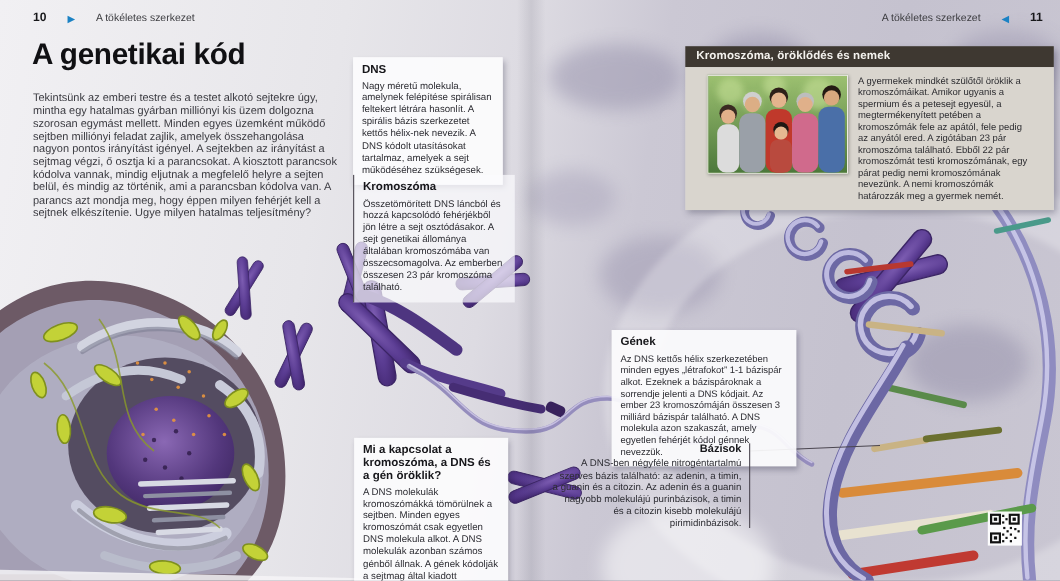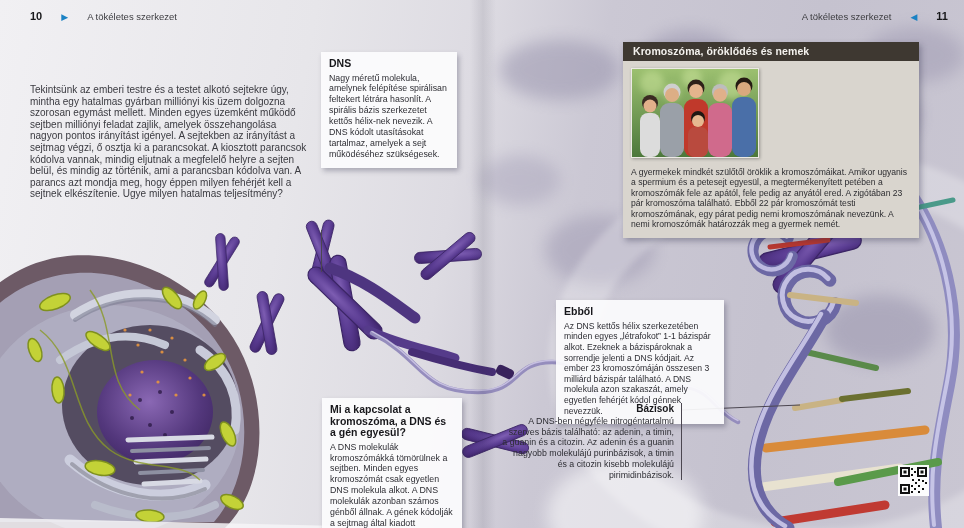--- a/index.html
+++ b/index.html
@@ -29,25 +29,25 @@
   .box h3{margin:0 0 3px;font-size:10.5px;font-weight:bold;color:#17171b;line-height:1.1;}
   .box p{margin:0;font-size:8.8px;line-height:1.24;color:#2d2d33;}
 
   #box-dns{left:321px;top:40px;width:120px;}
   #box-kromo{left:321px;top:147px;width:130px;background:rgba(251,251,253,.70);
     box-shadow:none;border-left:1px solid #4b4650;}
   #box-kapcsolat{left:322px;top:386px;width:124px;}
   #box-genek{left:556px;top:288px;width:152px;}
   #box-genek p{font-size:8.6px;}
 
-  #sidebar{position:absolute;left:623px;top:42px;width:296px;
+  #sidebar{position:absolute;left:623px;top:42px;width:335px;
     box-shadow:2px 3px 6px rgba(40,40,65,.35);}
   #sidebar .sb-head{background:#3e3831;color:#f4f2ee;font-weight:bold;font-size:10.5px;
     padding:3px 10px 4px;letter-spacing:.1px;}
-  #sidebar .sb-body{background:#d9d5ce;display:flex;gap:9px;padding:7px 8px 8px;flex-direction:column;}
+  #sidebar .sb-body{background:#d9d5ce;display:flex;gap:9px;padding:7px 20px 8px;}
   #photo-frame{width:126px;height:88px;flex:0 0 auto;border:1px solid #eceae4;
     box-shadow:1px 1px 3px rgba(0,0,0,.3);background:#6f9450;}
   #sidebar .sb-text{margin:0;font-size:8.6px;line-height:1.22;color:#2c2c30;}
 
   #bazisok{position:absolute;right:282px;top:403px;width:172px;text-align:right;
     border-right:1px solid #4b4650;padding-right:7px;}
   #bazisok h3{margin:0 0 2px;font-size:10px;font-weight:bold;color:#17171b;}
   #bazisok p{margin:0;font-size:8.8px;line-height:1.22;color:#2d2d33;}
 </style>
 </head>
@@ -254,35 +254,40 @@
     <span class="pn">10</span>
     <span class="arr">▶</span>
     <span>A tökéletes szerkezet</span>
   </div>
   <div id="head-right" class="runhead">
     <span>A tökéletes szerkezet</span>
     <span class="arr">◀</span>
     <span class="pn">11</span>
   </div>
 
+  <h1 id="page-title">A genetikai kód</h1>
   <p id="intro">Tekintsünk az emberi testre és a testet alkotó sejtekre úgy, mintha egy hatalmas gyárban milliónyi kis üzem dolgozna szorosan egymást mellett. Minden egyes üzemként működő sejtben milliónyi feladat zajlik, amelyek összehangolása nagyon pontos irányítást igényel. A sejtekben az irányítást a sejtmag végzi, ő osztja ki a parancsokat. A kiosztott parancsok kódolva vannak, mindig eljutnak a megfelelő helyre a sejten belül, és mindig az történik, ami a parancsban kódolva van. A parancs azt mondja meg, hogy éppen milyen fehérjét kell a sejtnek elkészítenie. Ugye milyen hatalmas teljesítmény?</p>
 
   <div id="box-dns" class="box">
     <h3>DNS</h3>
     <p>Nagy méretű molekula, amelynek felépítése spirálisan feltekert létrára hasonlít. A spirális bázis szerkezetet kettős hélix-nek nevezik. A DNS kódolt utasításokat tartalmaz, amelyek a sejt működéséhez szükségesek.</p>
   </div>
 
+  <div id="box-kromo" class="box">
+    <h3>Kromoszóma</h3>
+    <p>Összetömörített DNS láncból és hozzá kapcsolódó fehérjékből jön létre a sejt osztódásakor. A sejt genetikai állománya általában kromoszómába van összecsomagolva. Az emberben összesen 23 pár kromoszóma található.</p>
+  </div>
 
   <div id="box-kapcsolat" class="box">
-    <h3>Mi a kapcsolat a kromoszóma, a DNS és a gén egyesül?</h3>
+    <h3>Mi a kapcsolat a kromoszóma, a DNS és a gén öröklik?</h3>
     <p>A DNS molekulák kromoszómákká tömörülnek a sejtben. Minden egyes kromoszómát csak egyetlen DNS molekula alkot. A DNS molekulák azonban számos génből állnak. A gének kódolják a sejtmag által kiadott parancsokat.</p>
   </div>
 
   <div id="box-genek" class="box">
-    <h3>Ebből</h3>
+    <h3>Gének</h3>
     <p>Az DNS kettős hélix szerkezetében minden egyes „létrafokot” 1-1 bázispár alkot. Ezeknek a bázispároknak a sorrendje jelenti a DNS kódjait. Az ember 23 kromoszómáján összesen 3 milliárd bázispár található. A DNS molekula azon szakaszát, amely egyetlen fehérjét kódol génnek nevezzük.</p>
   </div>
 
   <div id="bazisok">
     <h3>Bázisok</h3>
     <p>A DNS-ben négyféle nitrogéntartalmú szerves bázis található: az adenin, a timin, a guanin és a citozin. Az adenin és a guanin nagyobb molekulájú purinbázisok, a timin és a citozin kisebb molekulájú pirimidinbázisok.</p>
   </div>
 
   <div id="sidebar">
     <div class="sb-head">Kromoszóma, öröklődés és nemek</div>

